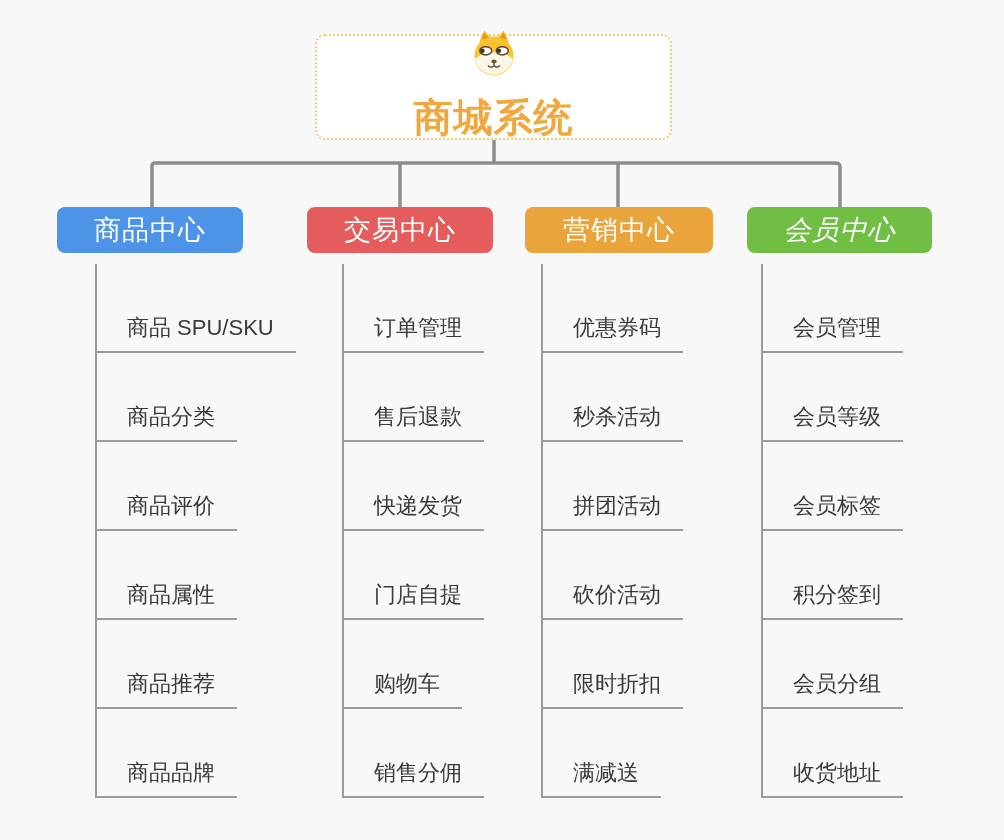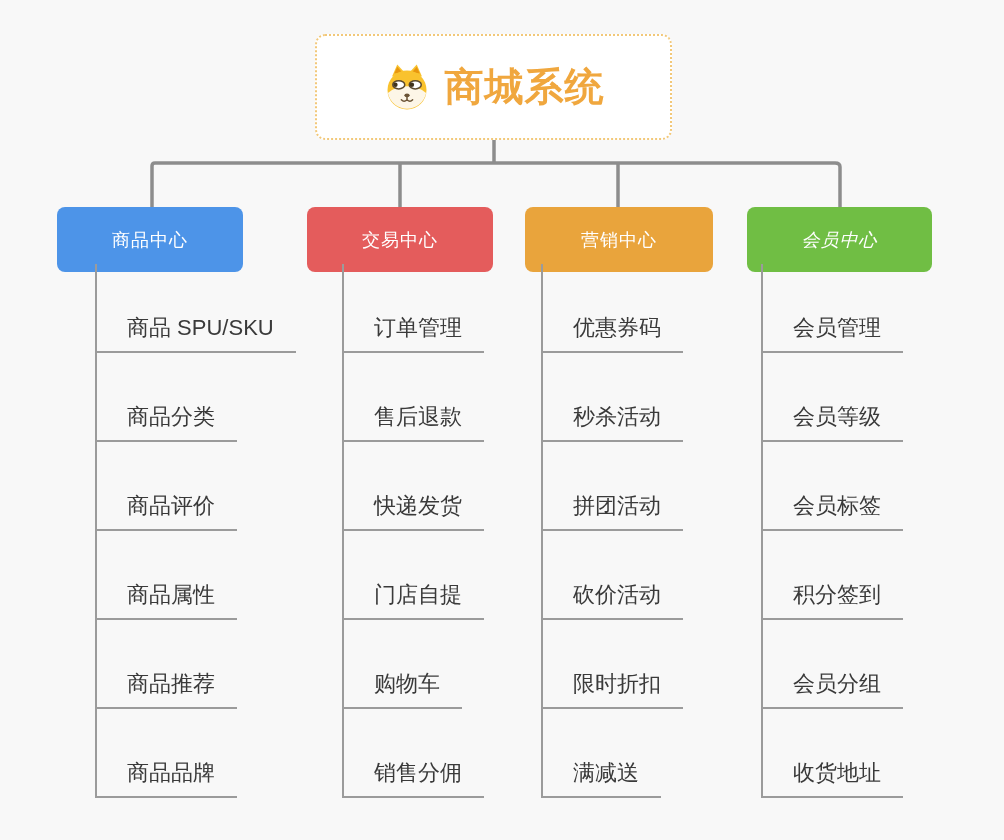--- a/index.html
+++ b/index.html
@@ -16,33 +16,34 @@
 
   
   .root-node{
     position:absolute;left:315px;top:34px;width:357px;height:106px;
     background:#ffffff;
     border:2px dotted #f2c879;
     border-radius:10px;
     box-sizing:border-box;
     display:flex;align-items:center;justify-content:center;
     gap:14px;
+    flex-direction:column;
   }
   .root-title{
     font-size:39px;font-weight:600;letter-spacing:1px;
     color:#f0a73e;white-space:nowrap;
   }
   .dog-icon{width:48px;height:48px;display:inline-flex;}
 
   
   .branch-box{
-    position:absolute;top:207px;width:186px;height:65px;
+    position:absolute;top:207px;width:186px;height:46px;
     border-radius:8px;
     display:flex;align-items:center;justify-content:center;
-    color:#ffffff;font-size:18px;font-weight:500;letter-spacing:1px;
+    color:#ffffff;font-size:27px;font-weight:500;letter-spacing:1px;
     box-sizing:border-box;
   }
   .bb0{left:57px;}
   .bb1{left:307px;}
   .bb2{left:525px;width:188px;}
   .bb3{left:747px;width:185px;}
 
   
   .column{
     position:absolute;top:264px;

